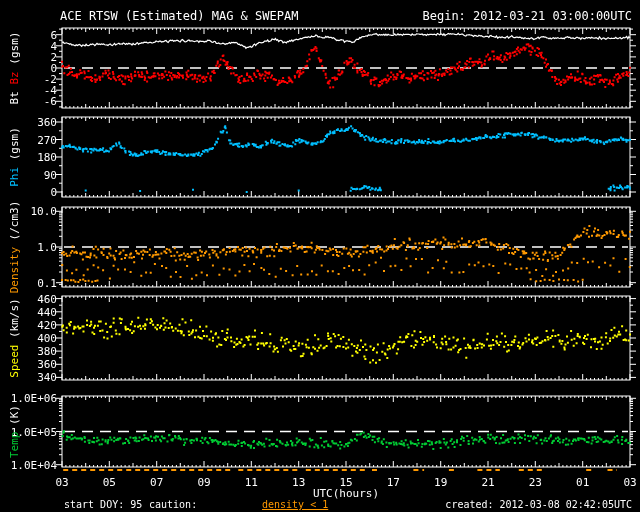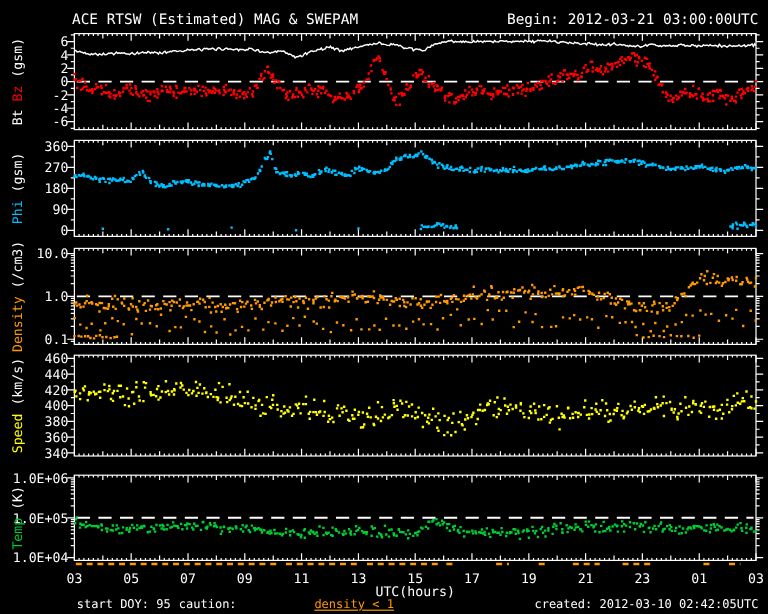--- a/index.html
+++ b/index.html
@@ -112,15 +112,15 @@
       <text x="630.0" y="486" fill="#fff" text-anchor="middle">03</text>
       <path d="M63.2 470L232.4 470M238.3 470L301.0 470M305.8 470L368.5 470M372.0 470L380.3 470M413.4 470L424.1 470M448.9 470L454.9 470M477.4 470L499.8 470M518.8 470L543.6 470M586.2 470L594.5 470M607.5 470L617.0 470" stroke="#ff9900" stroke-width="2" stroke-dasharray="5,4" fill="none"></path>
     </svg>
 
   <div class="xlabel">UTC(hours)</div>
 
   <div class="foot">
     <span id="doy">start DOY: 95</span>
     <span id="caution">caution:</span>
     <span id="cautionval">density &lt; 1</span>
-    <span id="created">created: 2012-03-10 02:42:05UTC</span>
+    <span id="created">created: 2012-03-08 02:42:05UTC</span>
   </div>
 </div>
 
 </body></html>

